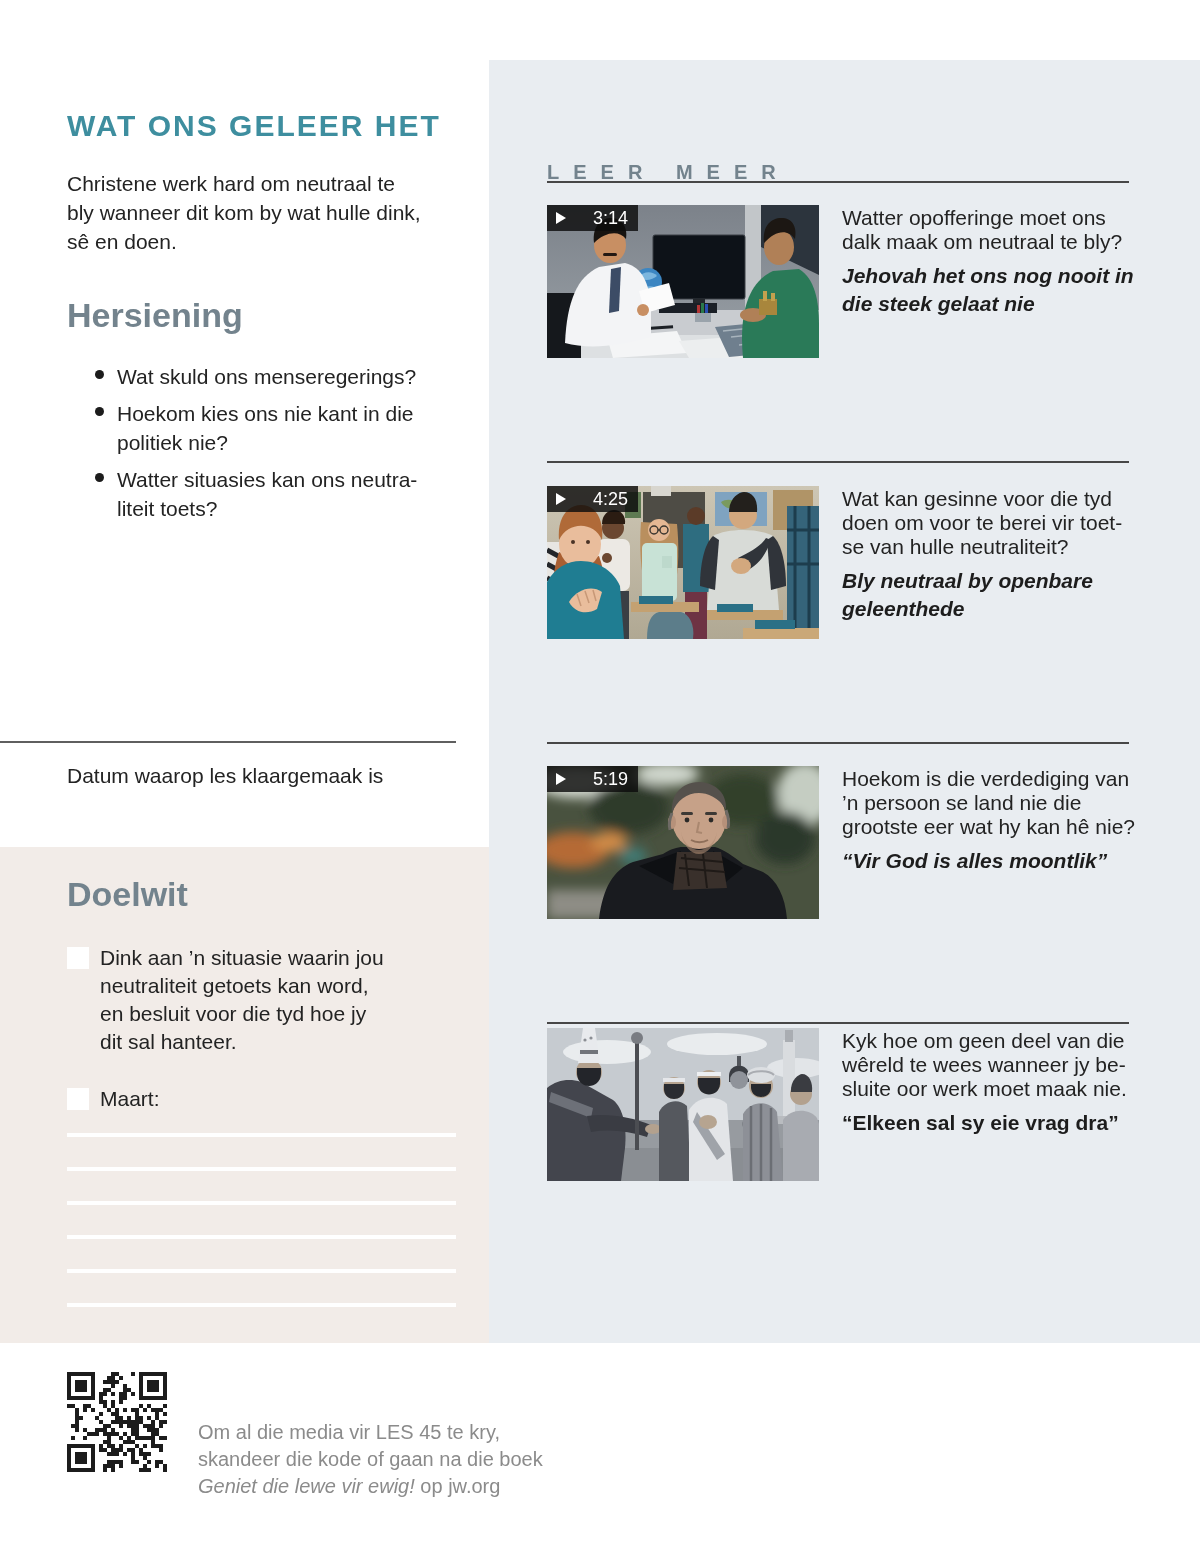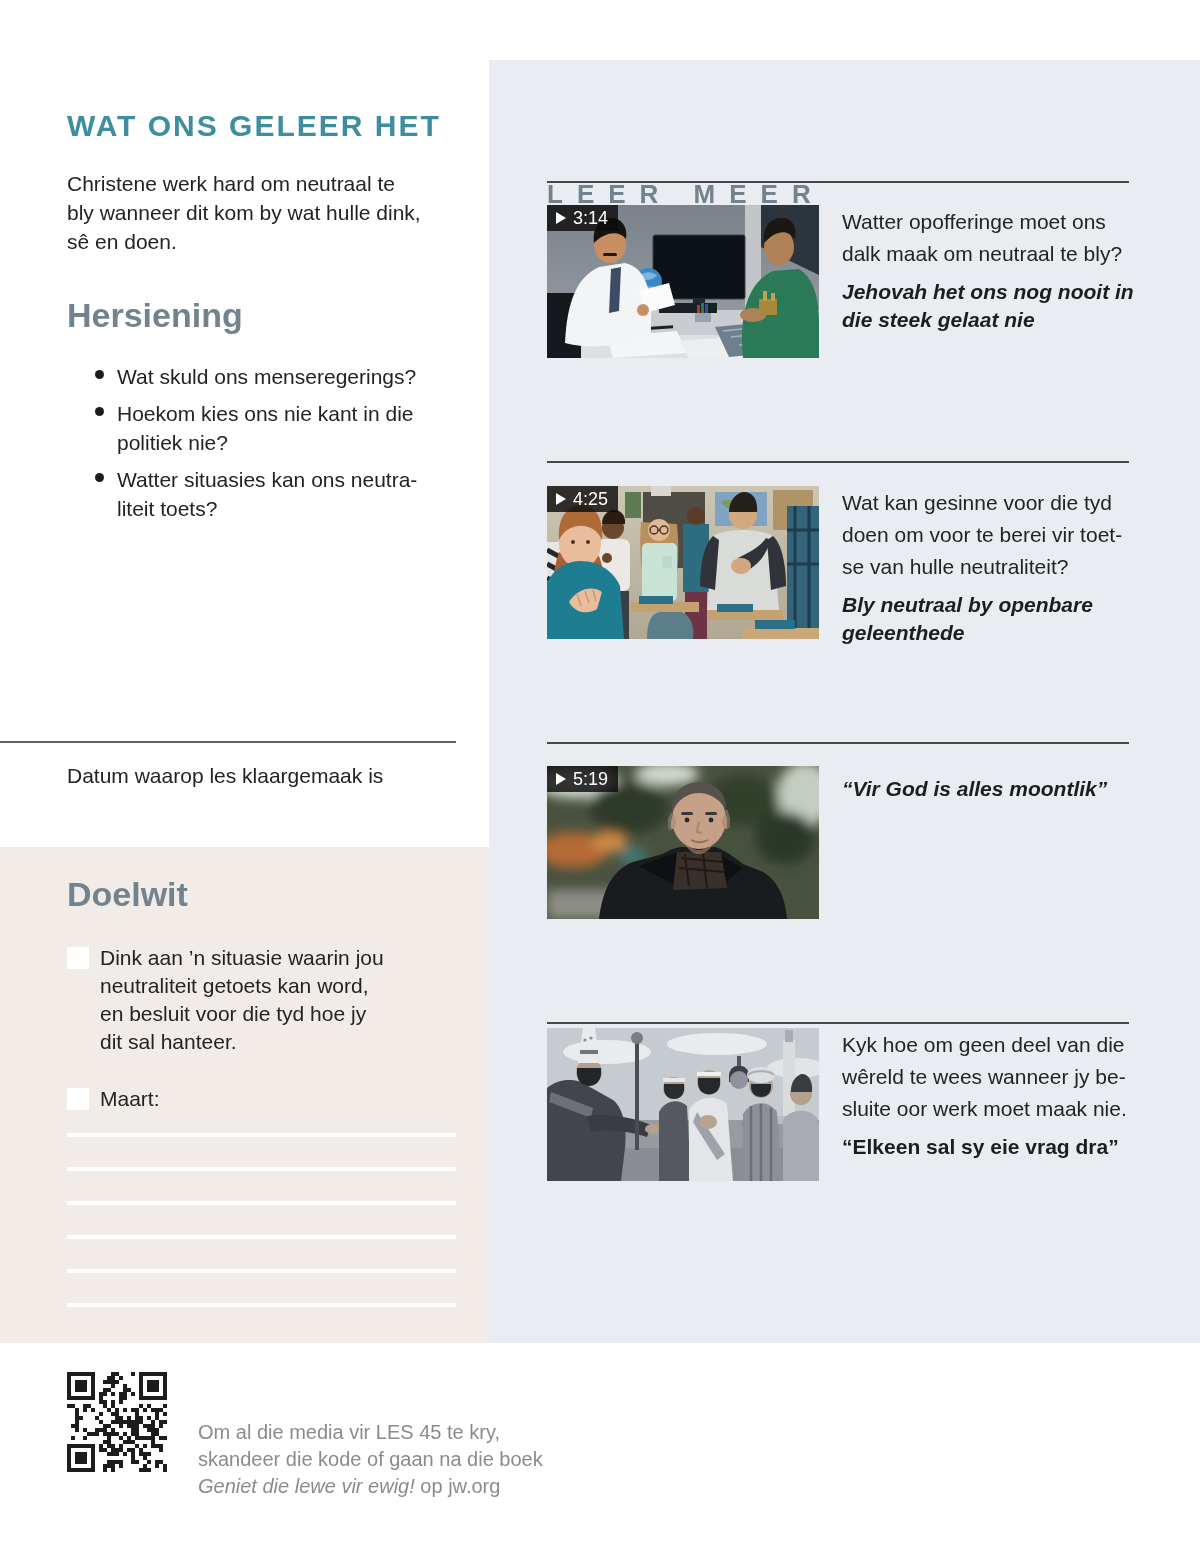--- a/index.html
+++ b/index.html
@@ -27,33 +27,33 @@
   .check-row{position:absolute;left:67px;display:flex;align-items:flex-start;}
   .check-row.r1{top:97px;}
   .check-row.r2{top:238px;}
   .checkbox{flex:0 0 22px;width:22px;height:22px;background:#ffffff;margin-top:3px;}
   .check-row p{margin:0 0 0 11px;width:330px;font-size:21px;line-height:28px;
                color:#232323;white-space:pre-line;}
   .wline{position:absolute;left:67px;width:389px;height:4px;background:#ffffff;}
 
   
   .learn{position:absolute;left:489px;top:60px;width:711px;height:1283px;background:#e9edf1;}
-  .leer-meer{position:absolute;left:58px;top:118px;font-size:26px;line-height:32px;
+  .leer-meer{position:absolute;left:58px;top:96px;font-size:20px;line-height:32px;
              letter-spacing:14px;white-space:nowrap;}
   .rule{position:absolute;left:58px;width:582px;height:2px;background:#474747;}
   .media-row{position:absolute;left:58px;display:flex;align-items:flex-start;}
   .thumb{position:relative;flex:0 0 272px;width:272px;height:153px;overflow:hidden;background:#9aa0a6;}
   .thumb svg{display:block;width:272px;height:153px;}
   .badge{position:absolute;left:0;top:0;height:26px;display:flex;align-items:center;
-         padding:0 10px 0 9px;background:rgba(12,12,12,0.82);color:#ffffff;}
+         padding:0 10px 0 9px;background:rgba(12,12,12,0.82);color:#ffffff;gap:20px;}
   .badge .tri{width:0;height:0;border-left:10px solid #ffffff;border-top:6px solid transparent;
               border-bottom:6px solid transparent;margin-right:7px;}
   .badge .time{font-size:18px;line-height:26px;}
   .copy{margin-left:23px;width:332px;padding-top:1px;}
-  .copy .q{margin:0;font-size:21px;line-height:32px;color:#232323;white-space:pre-line;}
+  .copy .q{margin:0;font-size:21px;line-height:24px;color:#232323;white-space:pre-line;}
   .copy .t{margin:8px 0 0 0;font-size:21px;line-height:28px;font-weight:bold;font-style:italic;
            color:#1d1d1d;white-space:pre-line;}
   .copy .t.upright{font-style:normal;}
   .copy .src{margin:0;font-size:20px;line-height:28px;color:#1d1d1d;}
   .copy .src .ital{font-style:italic;}
 
   
   .qr{position:absolute;left:67px;top:1372px;width:100px;height:100px;}
   .qr svg{display:block;width:100px;height:100px;background:#ffffff;}
   .foot-text{position:absolute;left:198px;top:1419px;margin:0;width:400px;font-size:20px;
@@ -315,20 +315,23 @@
             <path d="M144,74 C149,77 156,77 161,74" stroke="#8f6f5a" stroke-width="2" fill="none"></path>
             <path d="M134,66 C136,78 146,84 152,84 C158,84 168,78 170,66 C168,80 160,88 152,88 C144,88 136,80 134,66 Z" fill="#ab8a72" opacity="0.6"></path>
           </g>
         </svg>
         <span class="badge">
           <span class="tri"></span>
           <span class="time">5:19</span>
         </span>
       </div>
       <div class="copy">
+        <p class="q">Hoekom is die verdediging van
+’n persoon se land nie die
+grootste eer wat hy kan hê nie?</p>
         <p class="t">“Vir God is alles moontlik”</p>
       </div>
     </div>
 
     <div class="rule" style="top:962px"></div>
 
     <div class="media-row" style="top:968px">
       <div class="thumb">
         <svg viewBox="0 0 272 153">
           <rect width="272" height="153" fill="#c6cbd0"></rect>

